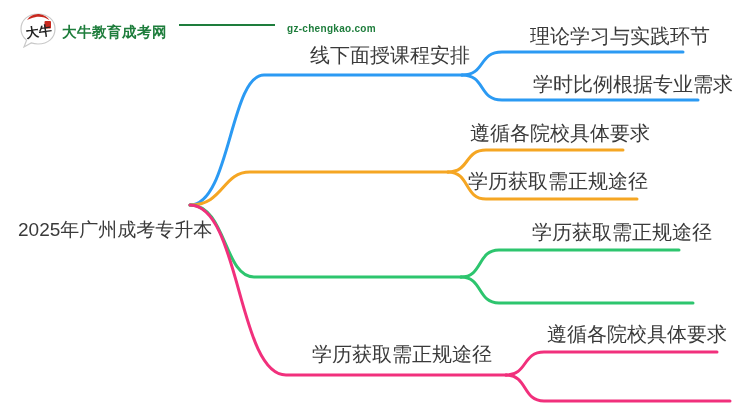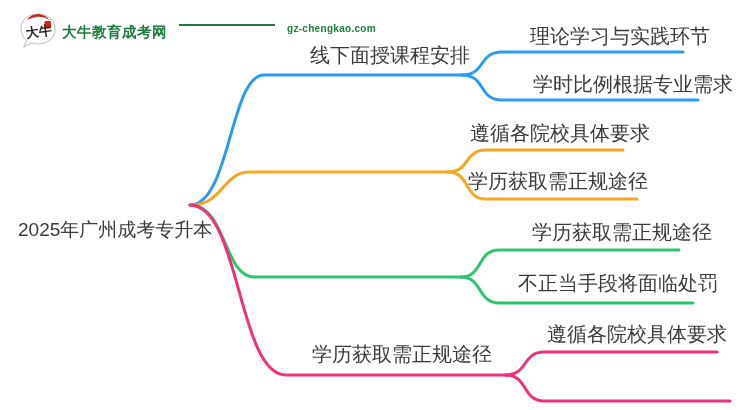--- a/index.html
+++ b/index.html
@@ -69,18 +69,17 @@
   <div class="node root" style="left:18px; top:193px">2025年广州成考专升本</div>
 
   <div class="node branch" style="left:310px; top:44px">线下面授课程安排</div>
   <div class="node child" style="left:530px; top:25px">理论学习与实践环节</div>
   <div class="node child" style="left:533px; top:73px">学时比例根据专业需求</div>
 
   <div class="node child" style="left:470px; top:122px">遵循各院校具体要求</div>
   <div class="node child" style="left:468px; top:170px">学历获取需正规途径</div>
 
   <div class="node child" style="left:532px; top:221px">学历获取需正规途径</div>
-  <div class="node child" style="left:518px; top:272px">不正当手段将面临处罚</div>
 
   <div class="node branch" style="left:312px; top:343px">学历获取需正规途径</div>
   <div class="node child" style="left:547px; top:323px">遵循各院校具体要求</div>
 
 </div>
 
 </body></html>

